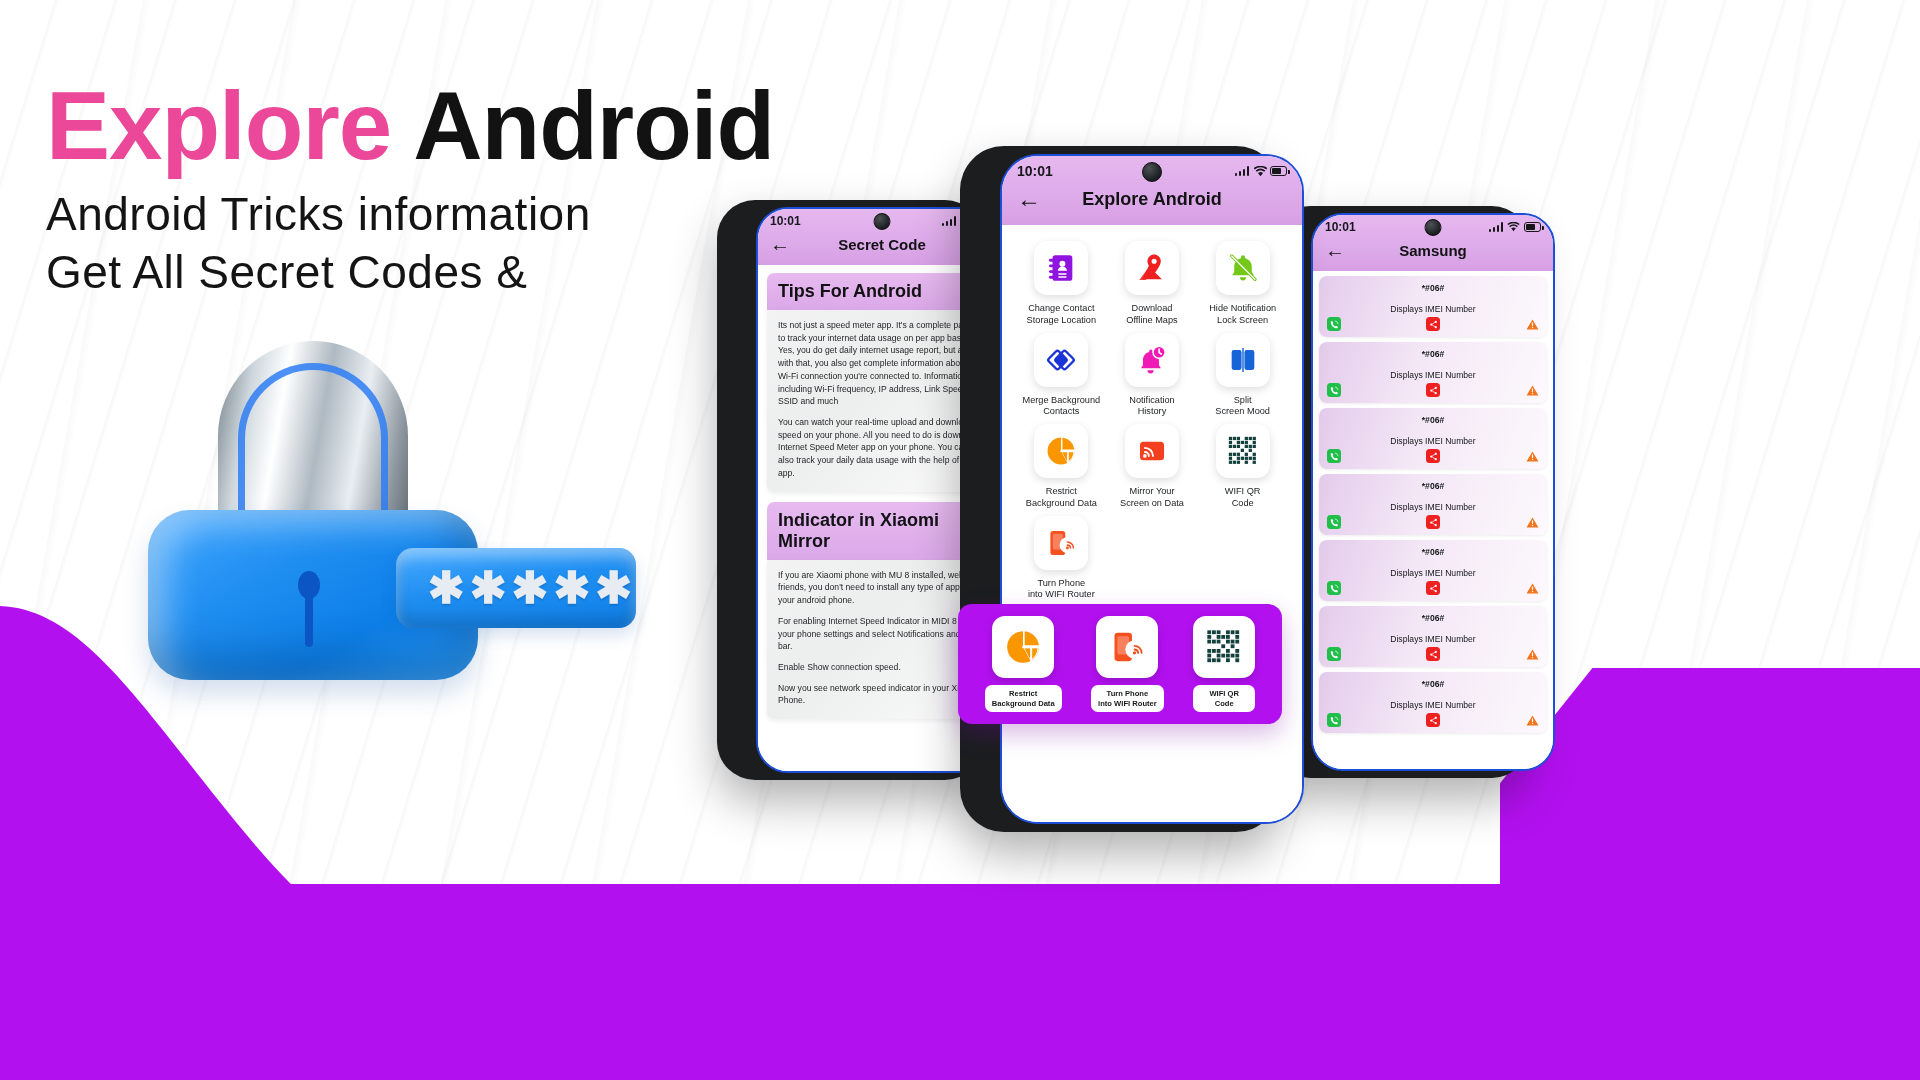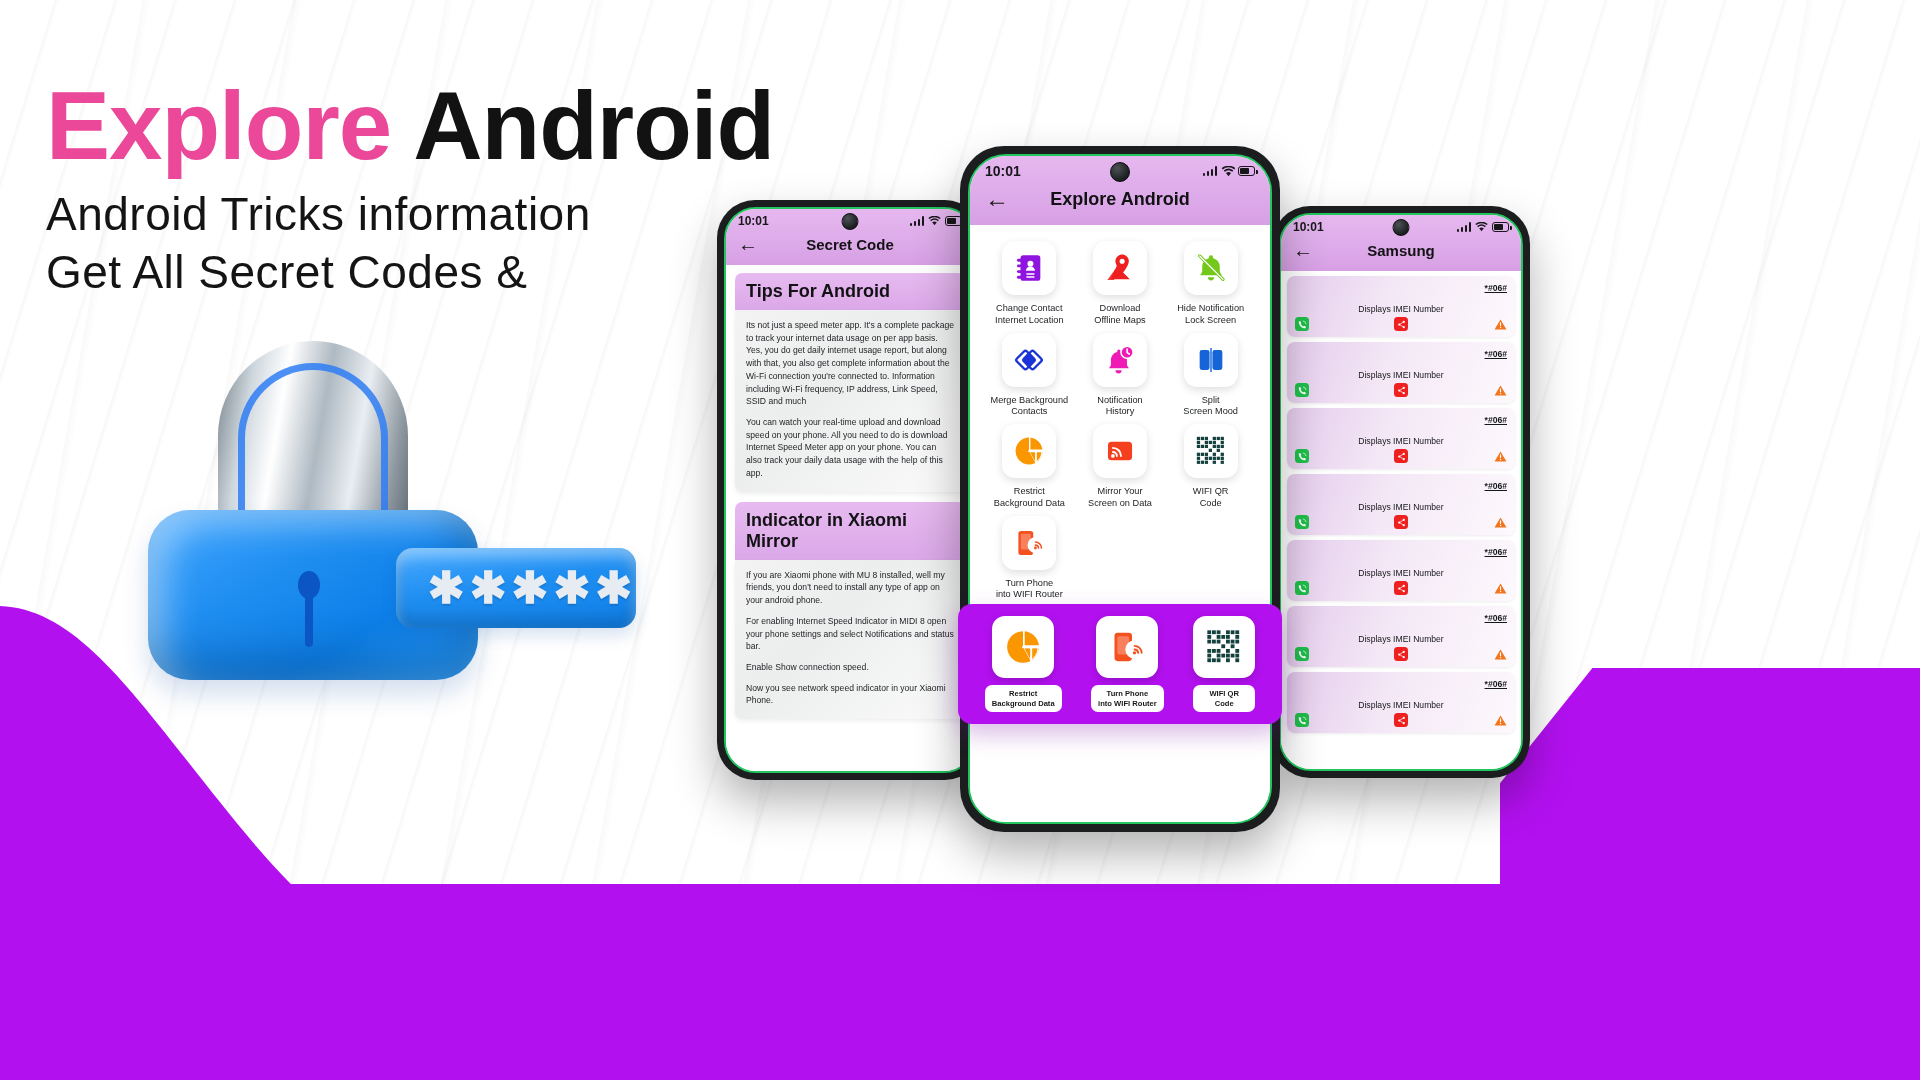--- a/index.html
+++ b/index.html
@@ -110,21 +110,22 @@
   .phone{
     position:absolute;
     border-radius:38px;
     background:#1b1d1f;
     padding:7px;
     box-shadow:0 22px 46px rgba(0,0,0,.30);
   }
   .phone .bezel{
     width:100%; height:100%; border-radius:32px; overflow:hidden;
     background:#ffffff; position:relative;
-    border:2px solid #22c55e;
+    border:2px solid #1d4ed8;
+    margin-left:32px;
   }
   .phone.left  { left:717px; top:200px; width:266px; height:580px; z-index:2; }
   .phone.right { left:1272px; top:206px; width:258px; height:572px; z-index:2; }
   .phone.center{ left:960px; top:146px; width:320px; height:686px; z-index:5;
                  border-radius:44px; padding:8px; }
   .phone.center .bezel{ border-radius:38px; }
 
   .appbar{
     background:linear-gradient(180deg,#e6b8ef 0%, #ddaae9 62%, #d79fe4 100%);
     position:relative;
@@ -220,21 +221,21 @@
   }
 
   
   .rlist{ padding:5px 6px; }
   .rcard{
     background:linear-gradient(110deg,#e4cbec 0%,#f4e8f6 45%,#fdf9fd 100%);
     border-radius:8px; margin-bottom:5px;
     padding:7px 8px 6px 8px; position:relative;
     box-shadow:0 1px 3px rgba(0,0,0,.08);
   }
-  .rcode{ text-align:right; font-size:8.6px; font-weight:bold; color:#15171a;text-decoration:underline; }
+  .rcode{ text-align:center; font-size:8.6px; font-weight:bold; color:#15171a; }
   .rdesc{ text-align:center; font-size:8.6px; color:#15171a; margin-top:11px; }
   .ricons{ display:flex; align-items:center; justify-content:space-between; margin-top:3px; }
   .ri{ width:14px; height:14px; border-radius:3.5px; display:flex; align-items:center; justify-content:center; }
   .ri.call{ background:#1fbf4a; }
   .ri.share{ background:#ef2020; }
   .ri.warn{ background:transparent; }
   svg{ display:block; }
 </style>
 </head>
 <body>
@@ -595,21 +596,21 @@
                 <rect x="7" y="19" width="9" height="4" rx="2" fill="#8f14e0"></rect>
                 <rect x="7" y="27" width="9" height="4" rx="2" fill="#8f14e0"></rect>
                 <rect x="7" y="35" width="9" height="4" rx="2" fill="#8f14e0"></rect>
                 <circle cx="26" cy="18" r="4.2" fill="#fff"></circle>
                 <path d="M19.5 28c0-3.6 2.9-6.2 6.5-6.2s6.5 2.6 6.5 6.2z" fill="#fff"></path>
                 <rect x="20" y="31.5" width="12" height="2.2" rx="1.1" fill="#fff"></rect>
                 <rect x="20" y="35.5" width="12" height="2.2" rx="1.1" fill="#fff"></rect>
               </svg>
             </div>
             <div class="glabel">Change Contact
-Internet Location</div>
+Storage Location</div>
           </div>
           <div class="gcell">
             <div class="gtile">
               <svg width="34" height="34" viewBox="0 0 48 48">
                 <path d="M10 40 L20 20 L28 30 L38 40 Z" fill="#ef2020"></path>
                 <path d="M6 41 L17 26 L23 34 L15 41 Z" fill="#ef2020" opacity=".85"></path>
                 <path d="M27 5c-5.2 0-9.4 4.2-9.4 9.4 0 7 9.4 17.6 9.4 17.6s9.4-10.6 9.4-17.6C36.4 9.2 32.2 5 27 5z" fill="#ef2020"></path>
                 <circle cx="27" cy="14.4" r="3.6" fill="#fff"></circle>
               </svg>
             </div>

